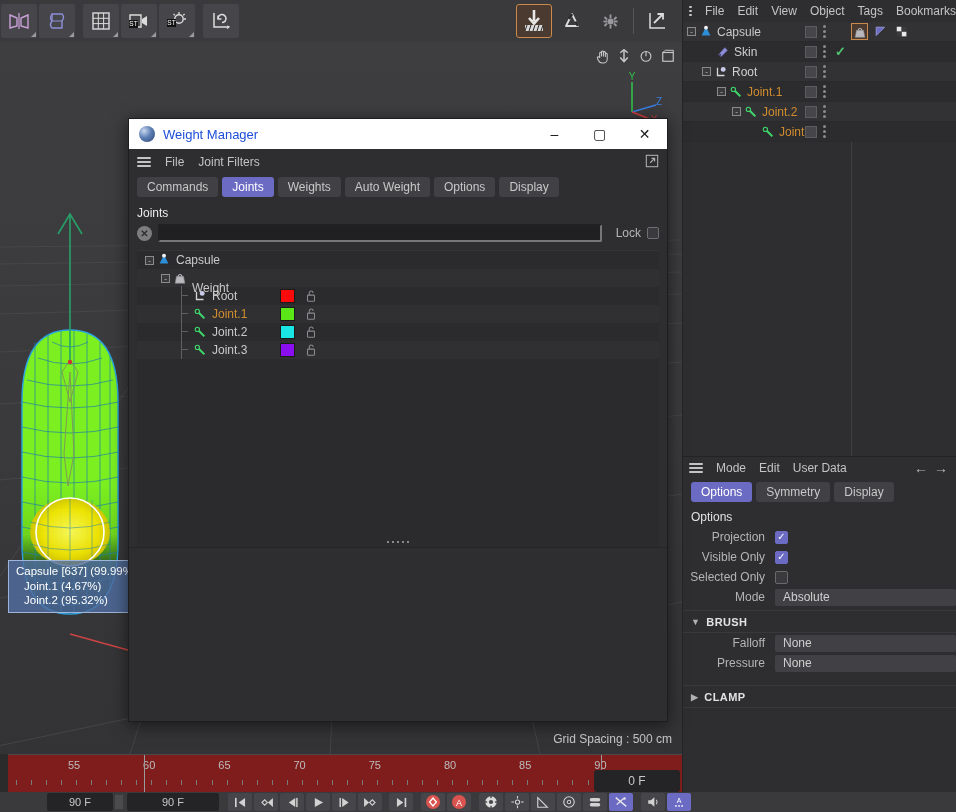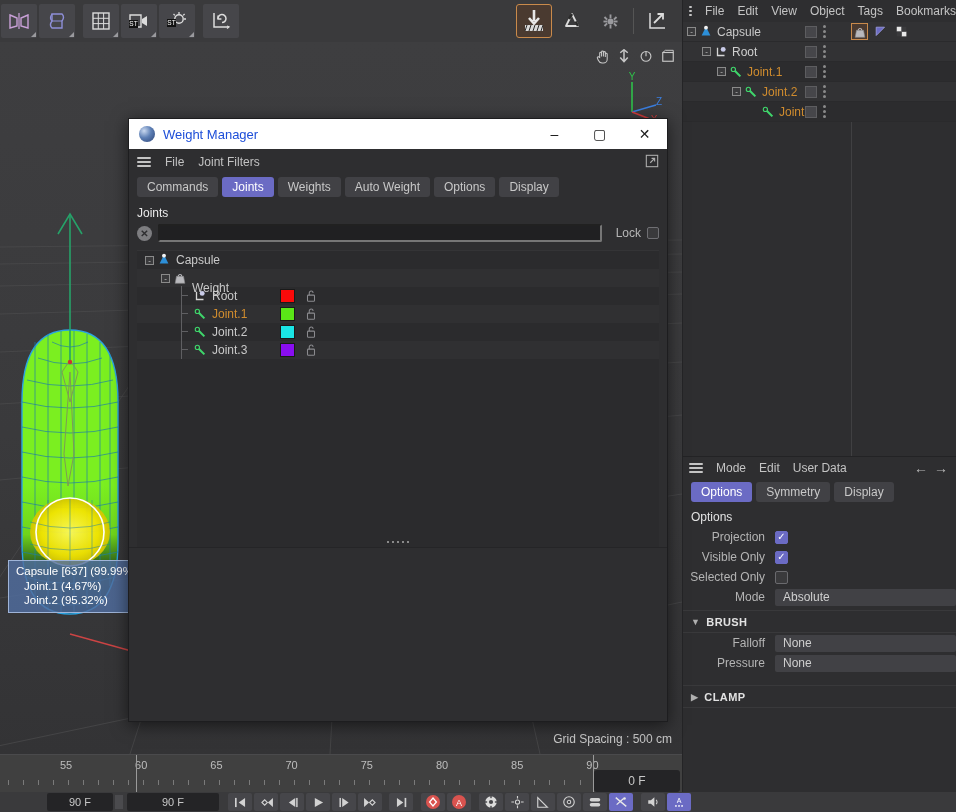--- a/index.html
+++ b/index.html
@@ -74,22 +74,22 @@
     font-size: 11.5px;
     padding: 3px 7px 4px 7px;
     line-height: 14.5px;
     white-space: nowrap;
     z-index: 6;
   }
   .vp-tooltip .ind { padding-left: 8px; }
 
   
   .timeline-ruler {
-    position: absolute; left: 0; top: 754px; width: 682px; height: 38px;
-    background: #404040;
+    position: absolute; left: 8px; top: 754px; width: 682px; height: 38px;
+    background: #7f1d1d;
     border-top: 1px solid #4a4a4c;
   }
   .ruler-ticks { position: absolute; left: 0; top: 0; width: 682px; height: 38px; }
   .ruler-lbl { position: absolute; top: 4px; font-size: 11px; color: #bdbdbd; transform: translateX(-50%); }
   .ruler-tick { position: absolute; top: 25px; width: 1px; height: 5px; background: #7a7a7a; }
   .ruler-playhead { position: absolute; top: 0; width: 1px; height: 38px; background: #9a9a9a; }
   .frame-field {
     position: absolute; left: 594px; top: 770px; width: 86px; height: 22px;
     background: #242426; border-radius: 3px;
     display: flex; align-items: center; justify-content: center;
@@ -745,20 +745,36 @@
             <span class="tag-ico">
               <svg width="14" height="14" viewBox="0 0 16 16">
                 <rect x="2" y="2" width="5.5" height="5.5" fill="#e8e8e8"></rect>
                 <rect x="7.5" y="7.5" width="5.5" height="5.5" fill="#e8e8e8"></rect>
                 <rect x="7.5" y="2" width="5.5" height="5.5" fill="#3a3a3c"></rect>
                 <rect x="2" y="7.5" width="5.5" height="5.5" fill="#3a3a3c"></rect>
               </svg>
             </span>
           </span>
         </div>
+        <div class="om-row even">
+          <span style="display: inline-block; width: 19px;"></span>
+          <span style="width: 11px; display: inline-block;"></span>
+          <svg width="14" height="14" viewBox="0 0 16 16" style="margin: 0px 4px 0px 3px;">
+            <path d="M3 11 L10 3 L13 6 L6 13 Z" fill="#8e8fd8" stroke="#6d6eb8" stroke-width="0.8"></path>
+            <circle cx="4.6" cy="11.2" r="1.2" fill="#3a3a6a"></circle>
+          </svg>
+          <span class="om-name skin">Skin</span>
+          <span class="om-layer"></span>
+          <span class="om-dots">
+            <i></i>
+            <i></i>
+            <i></i>
+          </span>
+          <span class="om-check">✓</span>
+        </div>
         <div class="om-row alt">
           <span style="display: inline-block; width: 19px;"></span>
           <span class="om-expand">-</span>
           <svg width="14" height="14" viewBox="0 0 16 16" style="margin: 0px 4px 0px 3px;">
             <path d="M4 3 L4 12 L12 12" fill="none" stroke="#d6d6d6" stroke-width="1.5"></path>
             <circle cx="10.5" cy="5" r="2.8" fill="#c9cbe8"></circle>
           </svg>
           <span class="om-name root">Root</span>
           <span class="om-layer"></span>
           <span class="om-dots">

